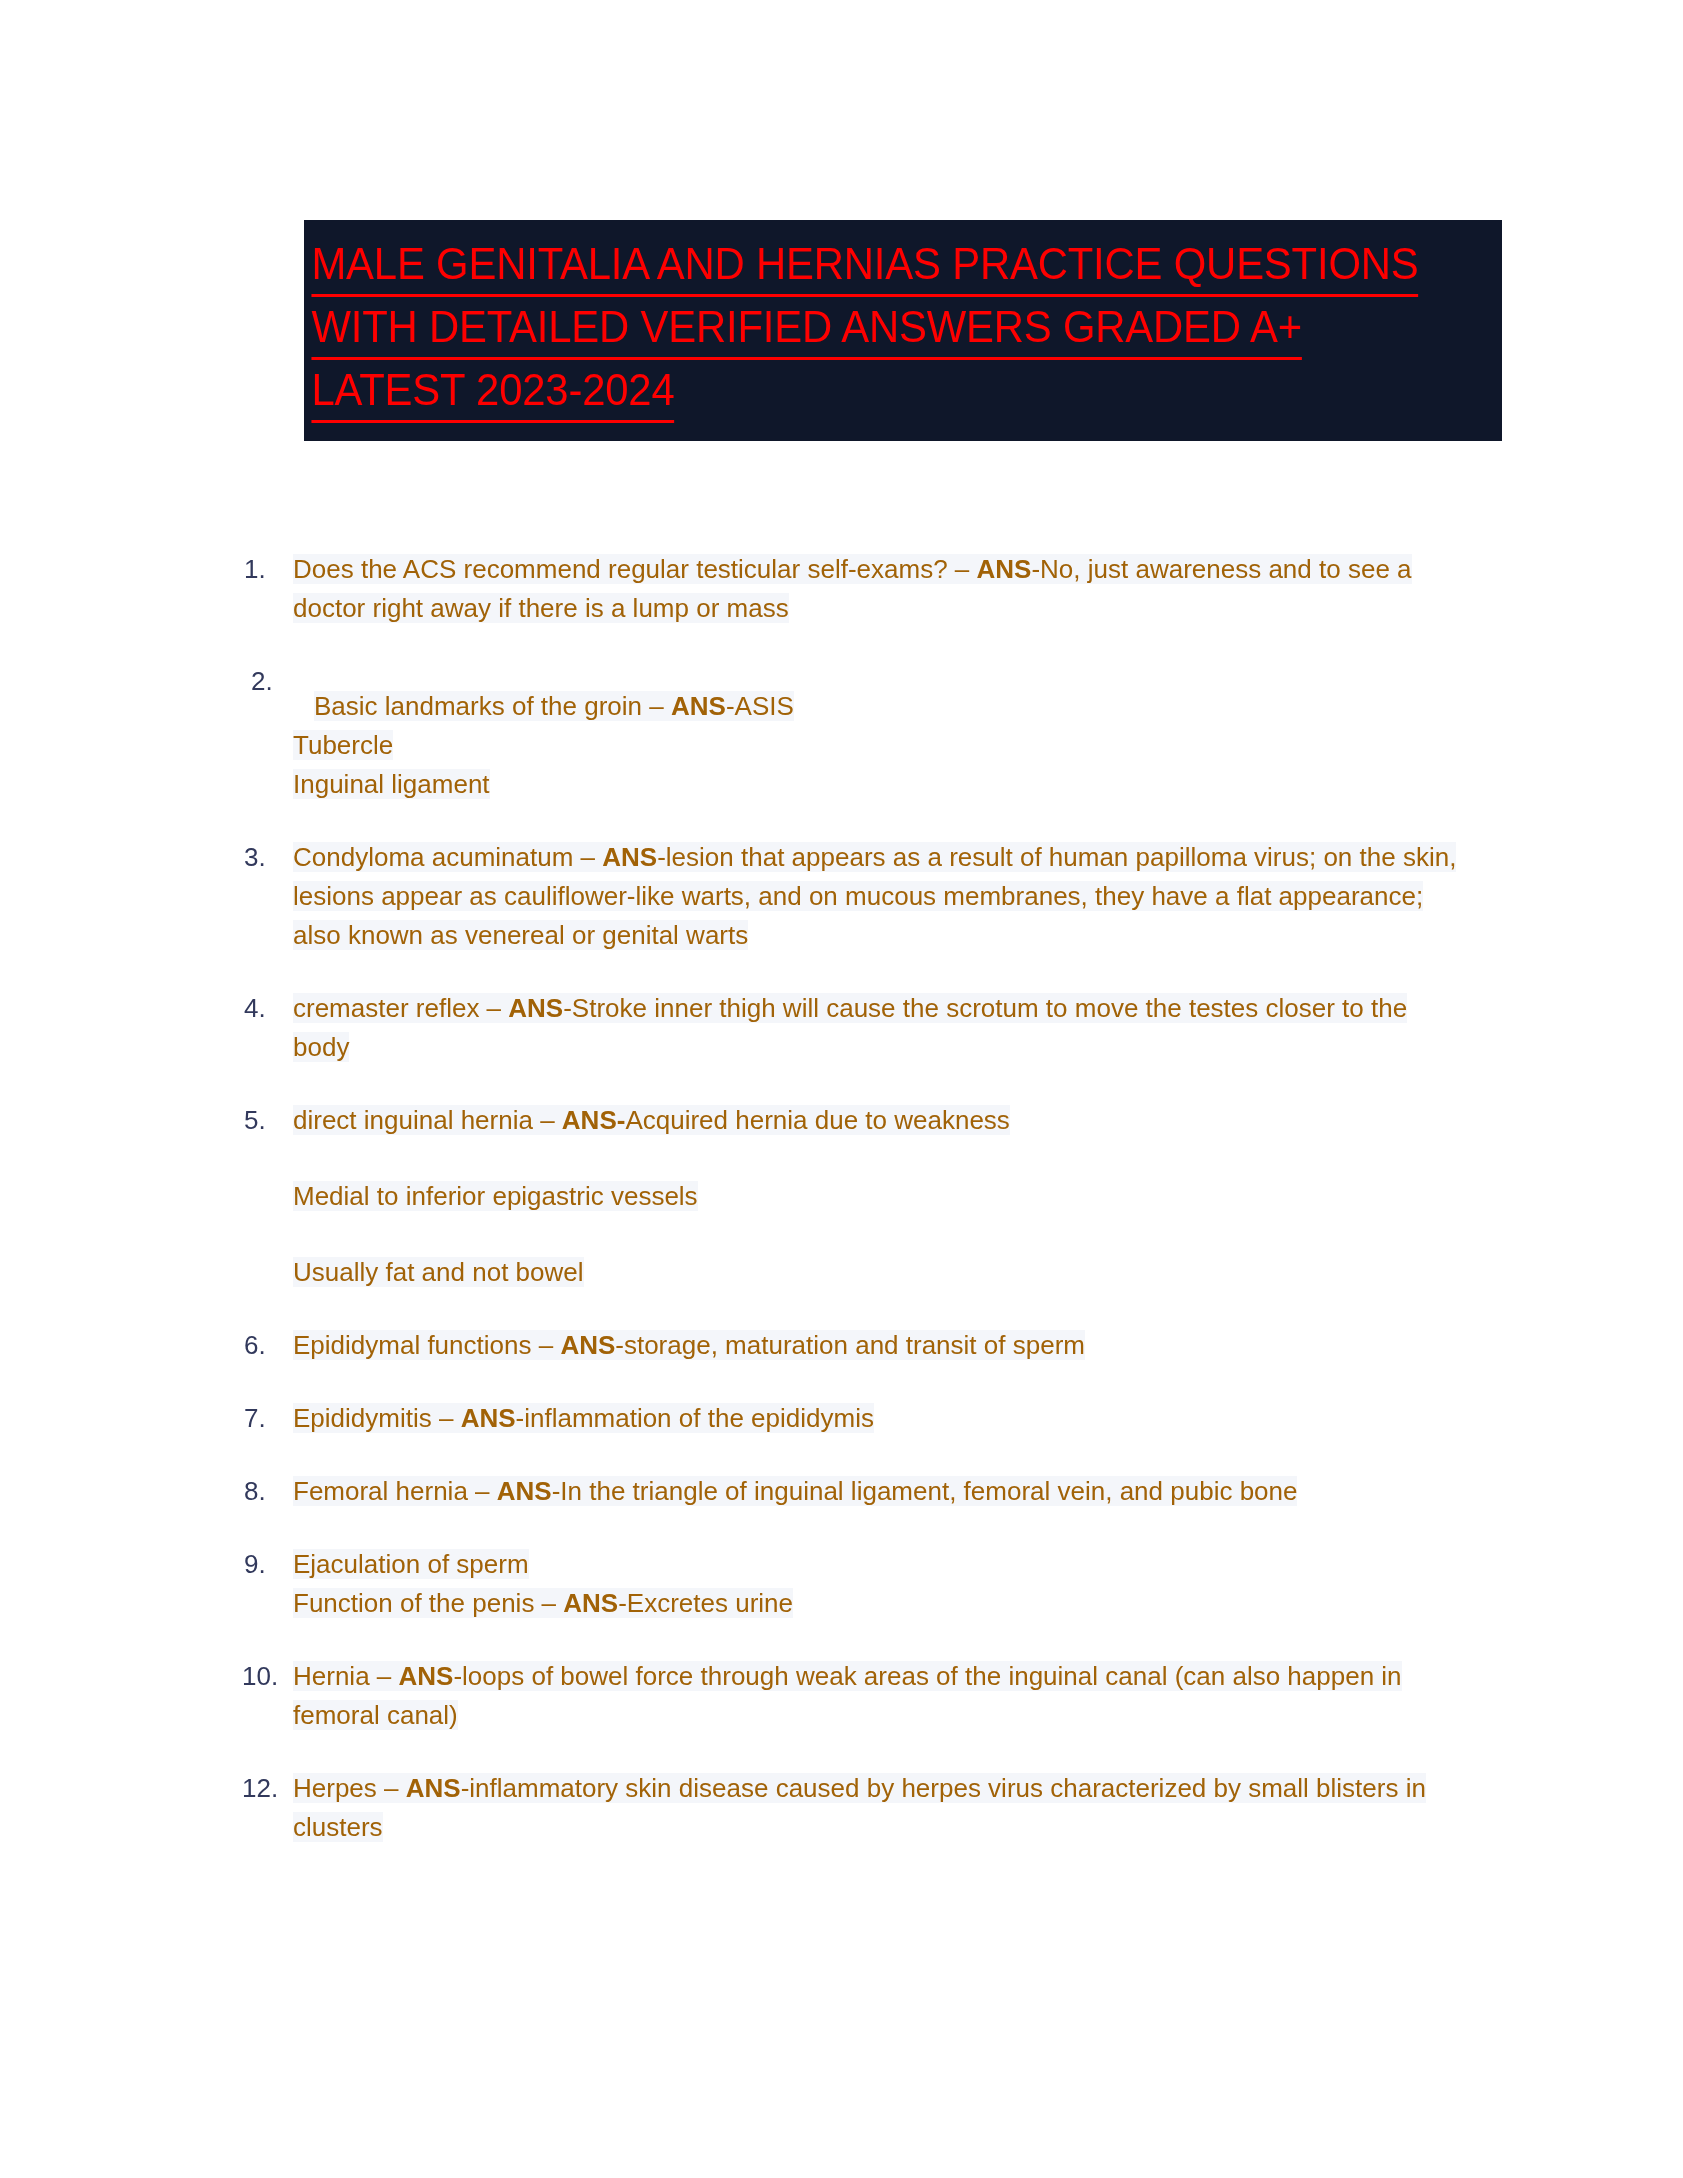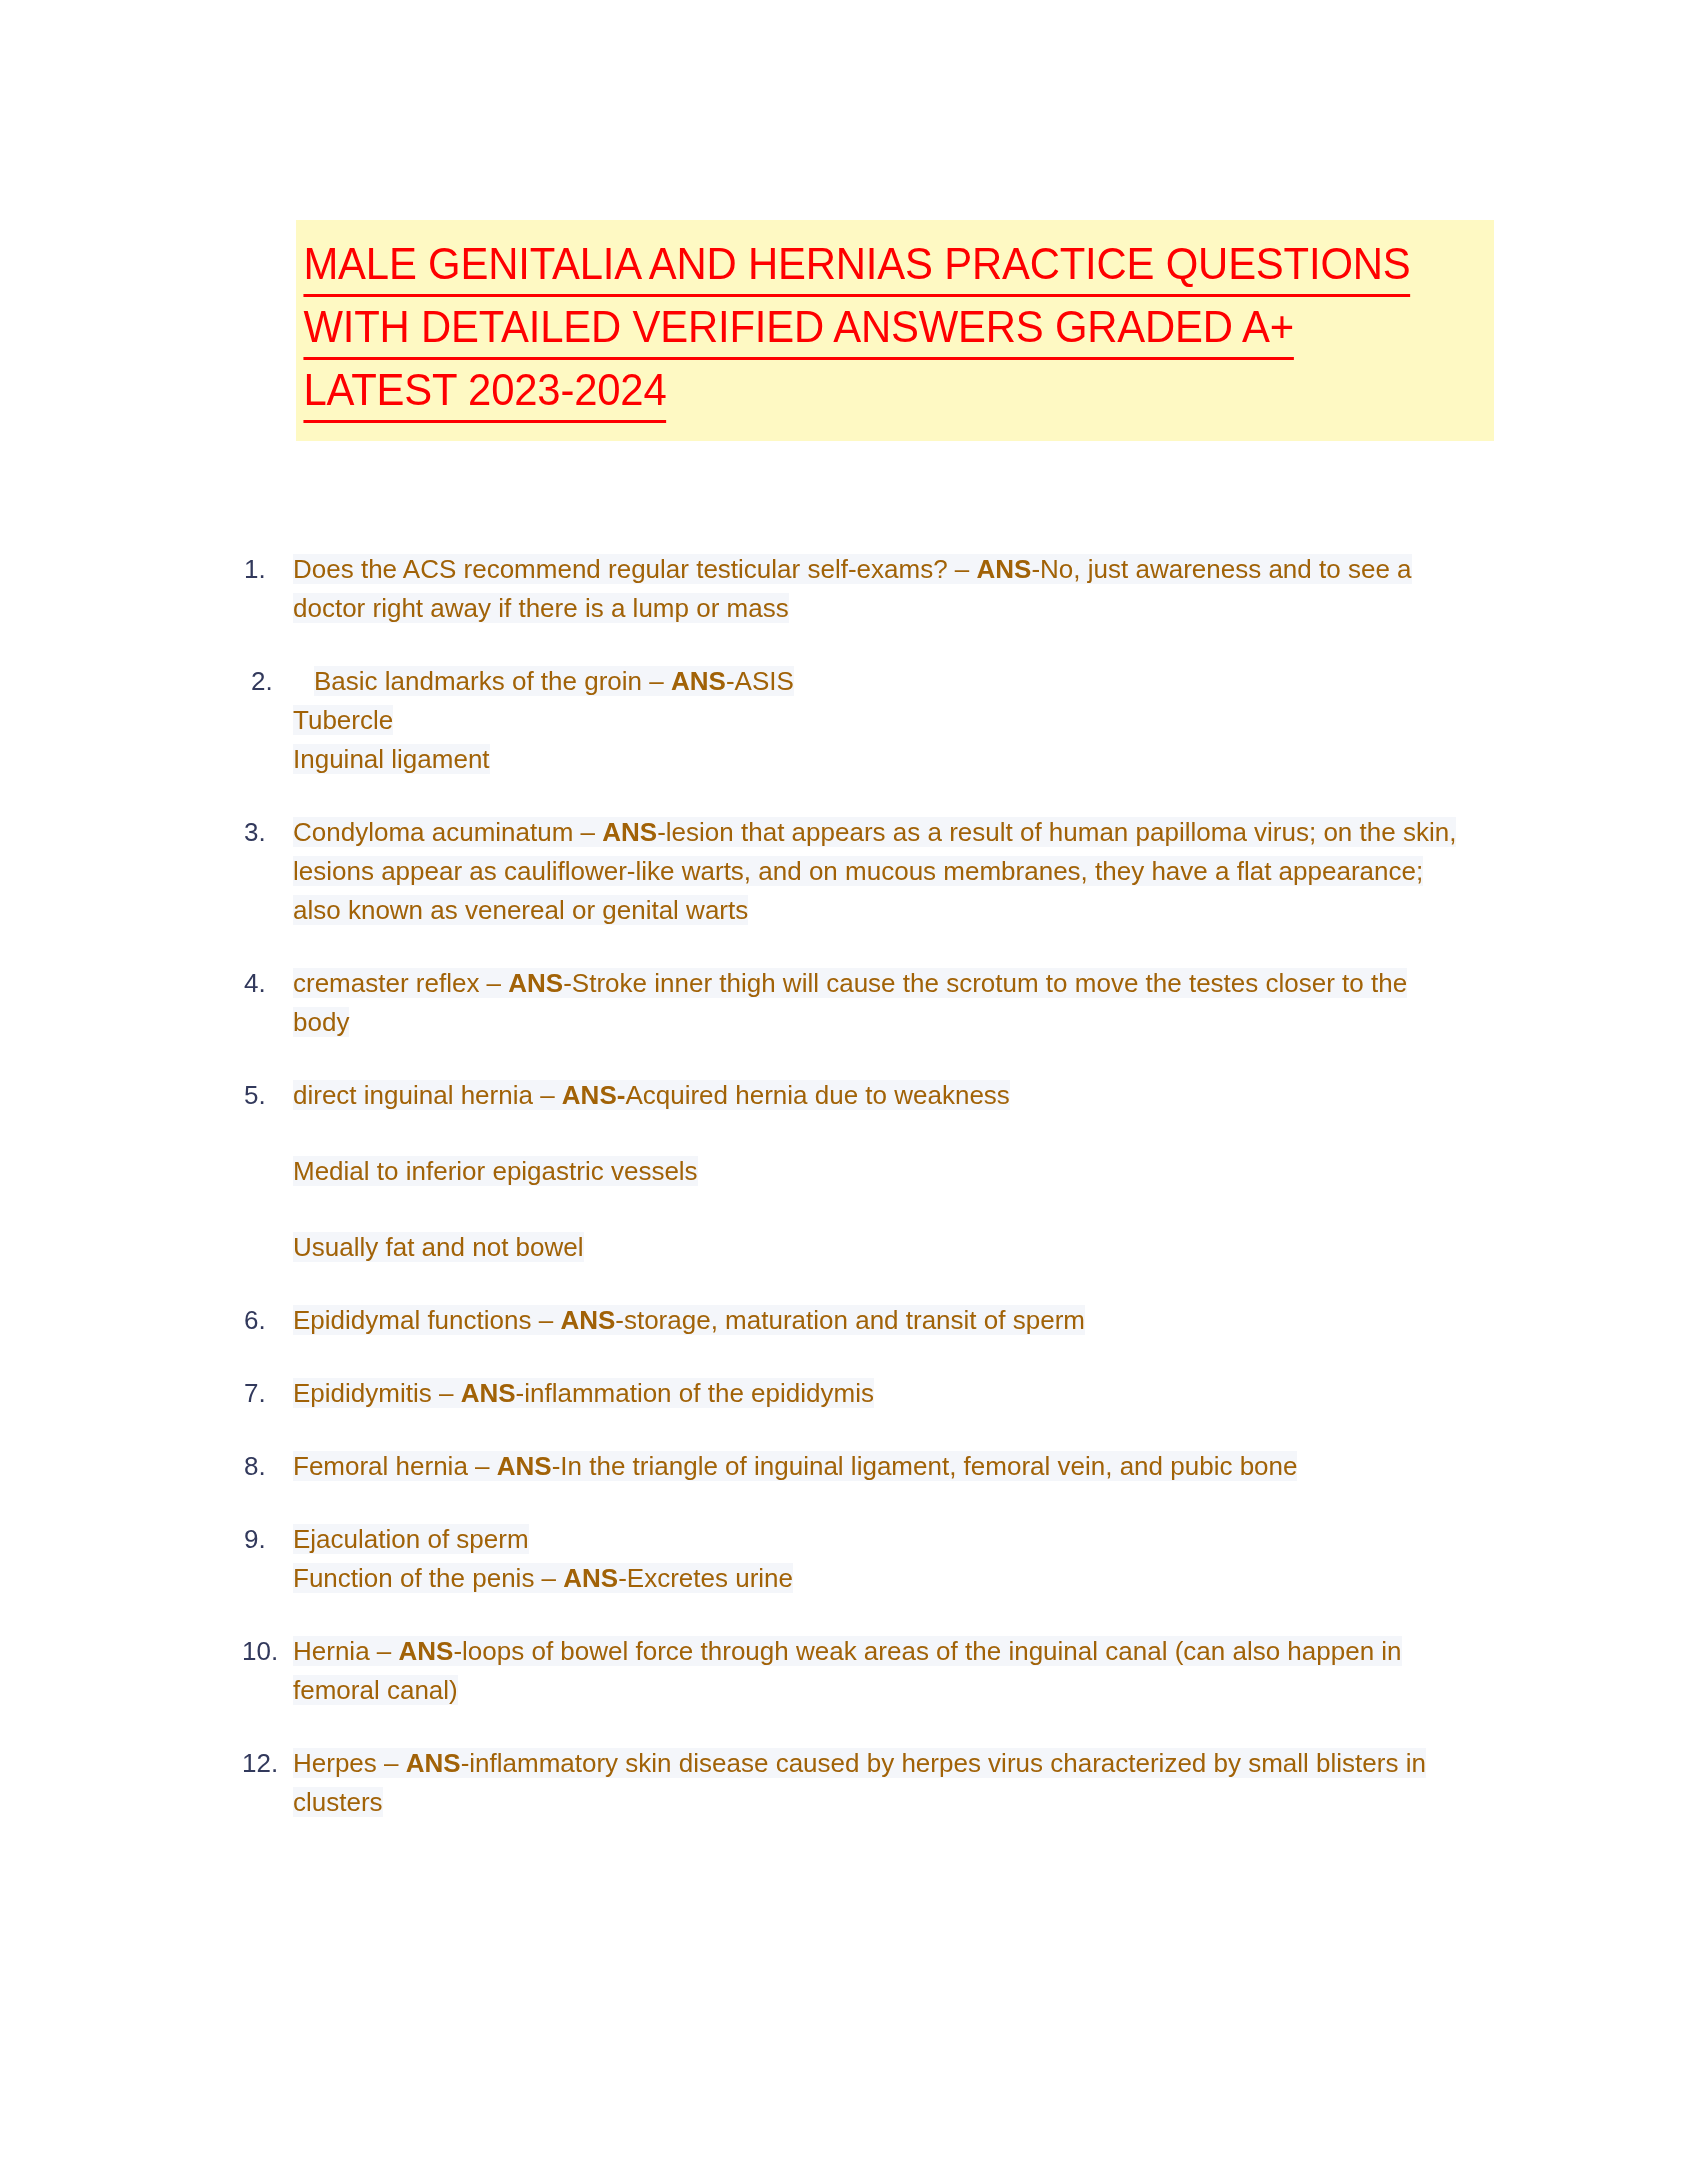--- a/index.html
+++ b/index.html
@@ -17,24 +17,24 @@
     width: 1683px;
     height: 2178px;
     background: #ffffff;
     overflow: hidden;
     box-sizing: border-box;
   }
 
   
   .title-block {
     position: absolute;
-    left: 296px;
+    left: 304px;
     top: 220px;
     width: 1198px;
-    background: #fef9c3;
+    background: #0f172a;
     padding: 14px 0 18px 0;
     box-sizing: border-box;
   }
   .title-line {
     color: #fe0000;
     font-family: "Liberation Sans", sans-serif;
     font-size: 45px;
     line-height: 60px;
     font-weight: 400;
     letter-spacing: -0.2px;
@@ -101,21 +101,21 @@
     background: #f4f6fa;
     box-decoration-break: clone;
     -webkit-box-decoration-break: clone;
   }
 
   .qa-para b {
     font-weight: 700;
   }
 
   
-  .indent-sm { padding-left: 21px; }
+  .indent-sm { padding-left: 21px; margin-top: 25px; }
   .indent-xs { padding-left: 9px; }
 </style>
 </head>
 <body>
 
 <div class="page">
 
   <div class="title-block">
     <div class="title-line">
       <span class="u">MALE GENITALIA AND HERNIAS PRACTICE QUESTIONS</span>

